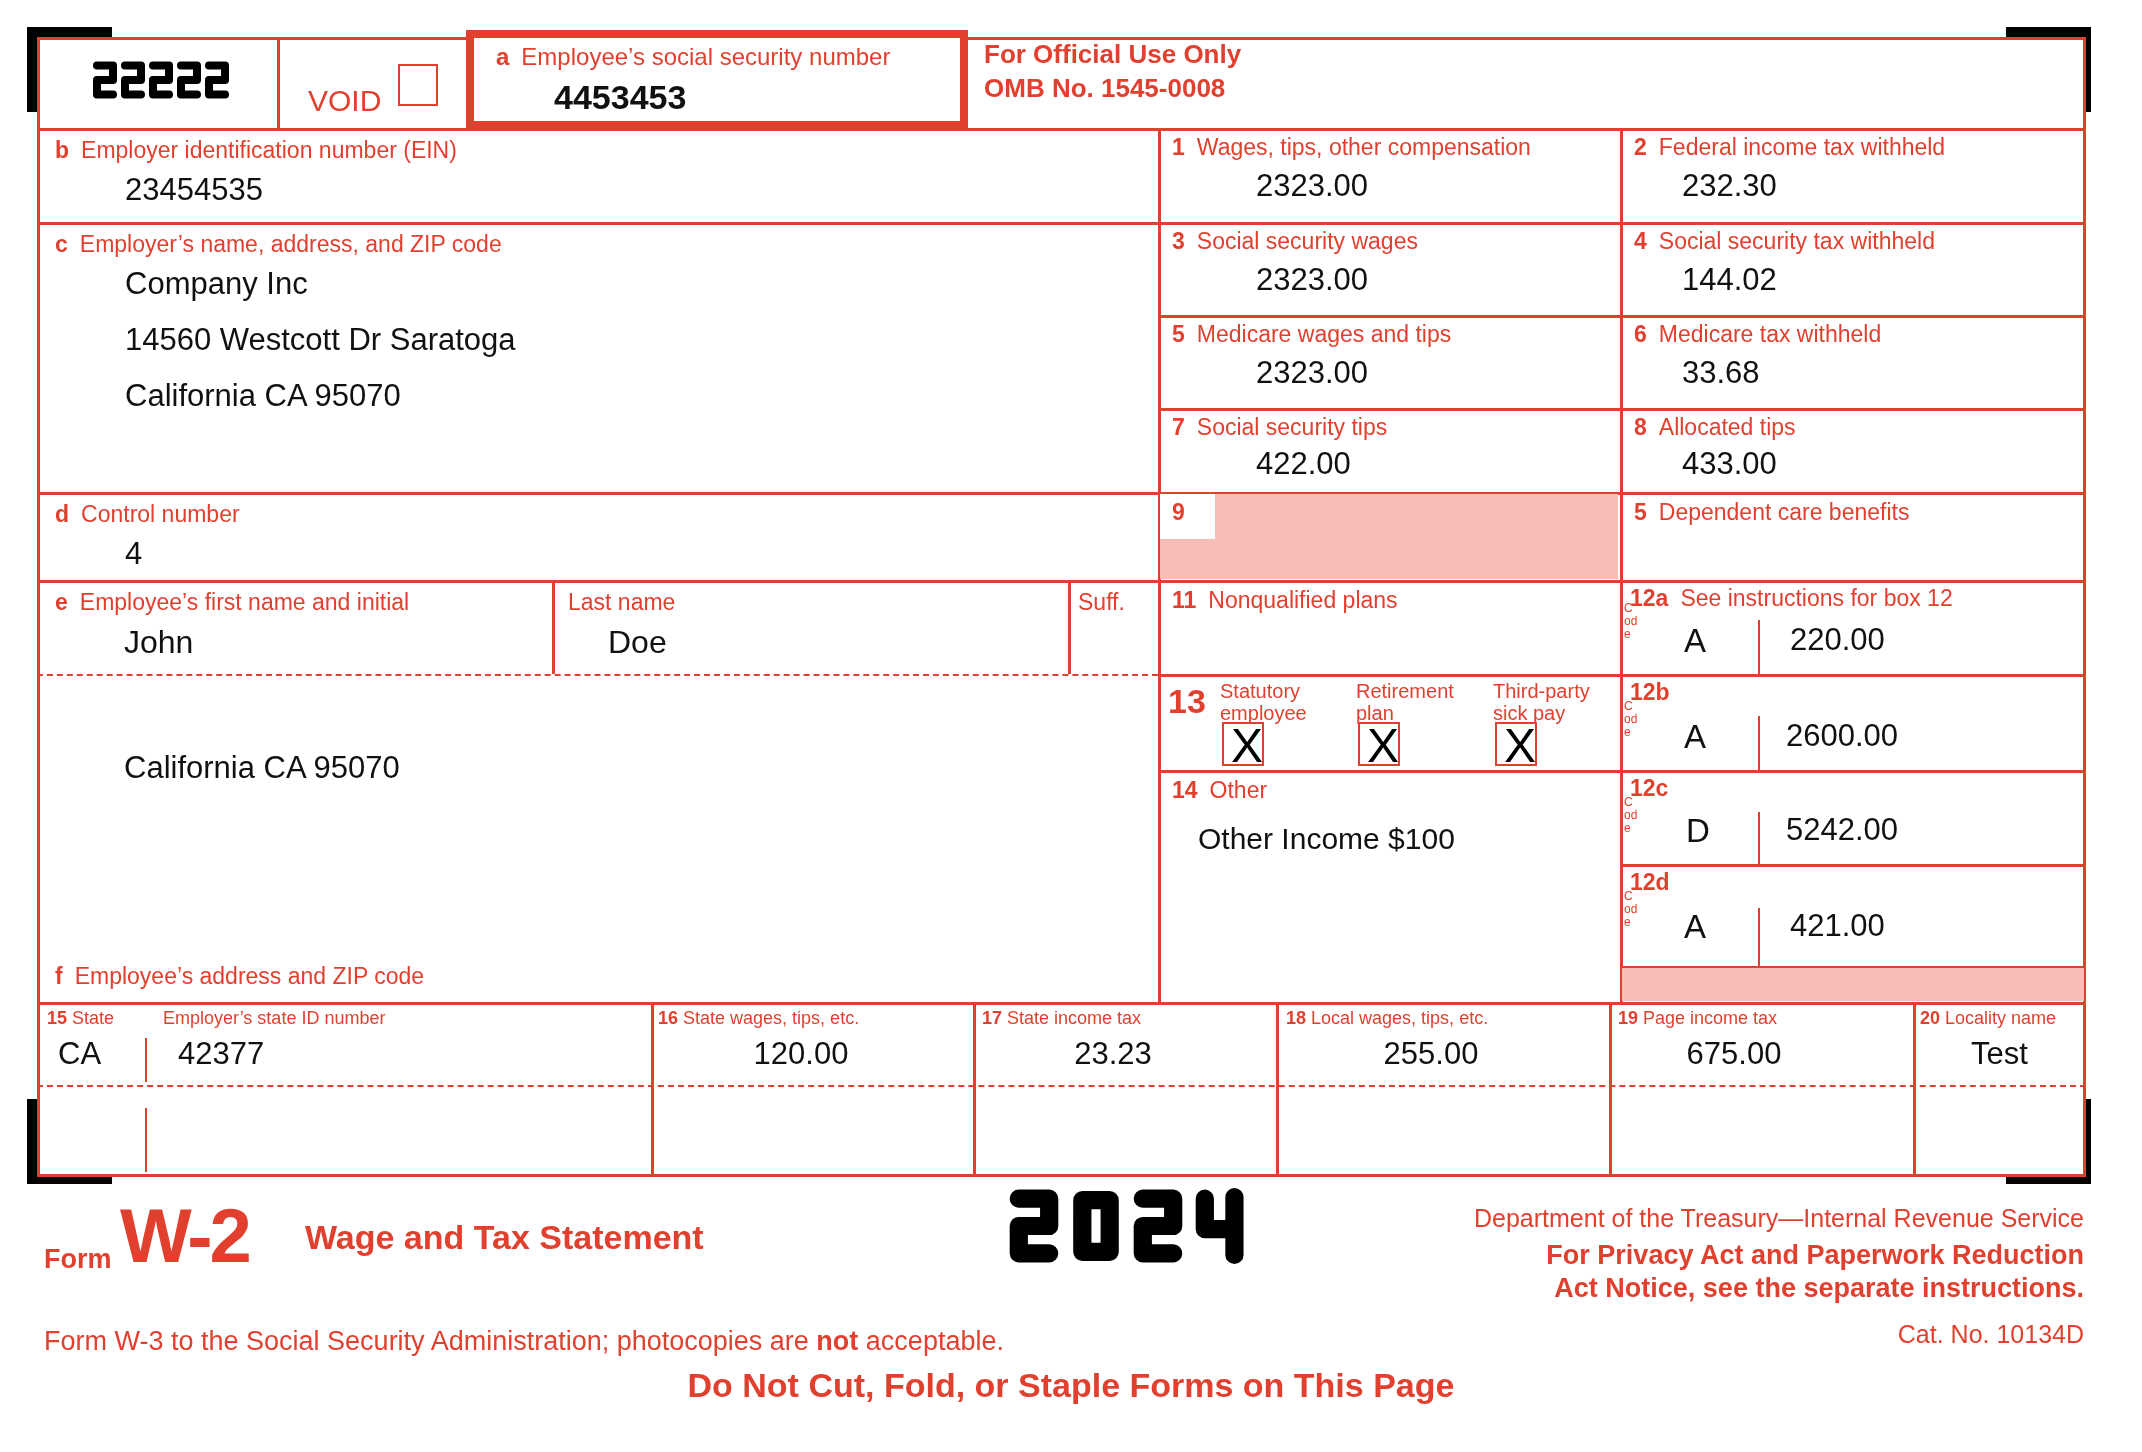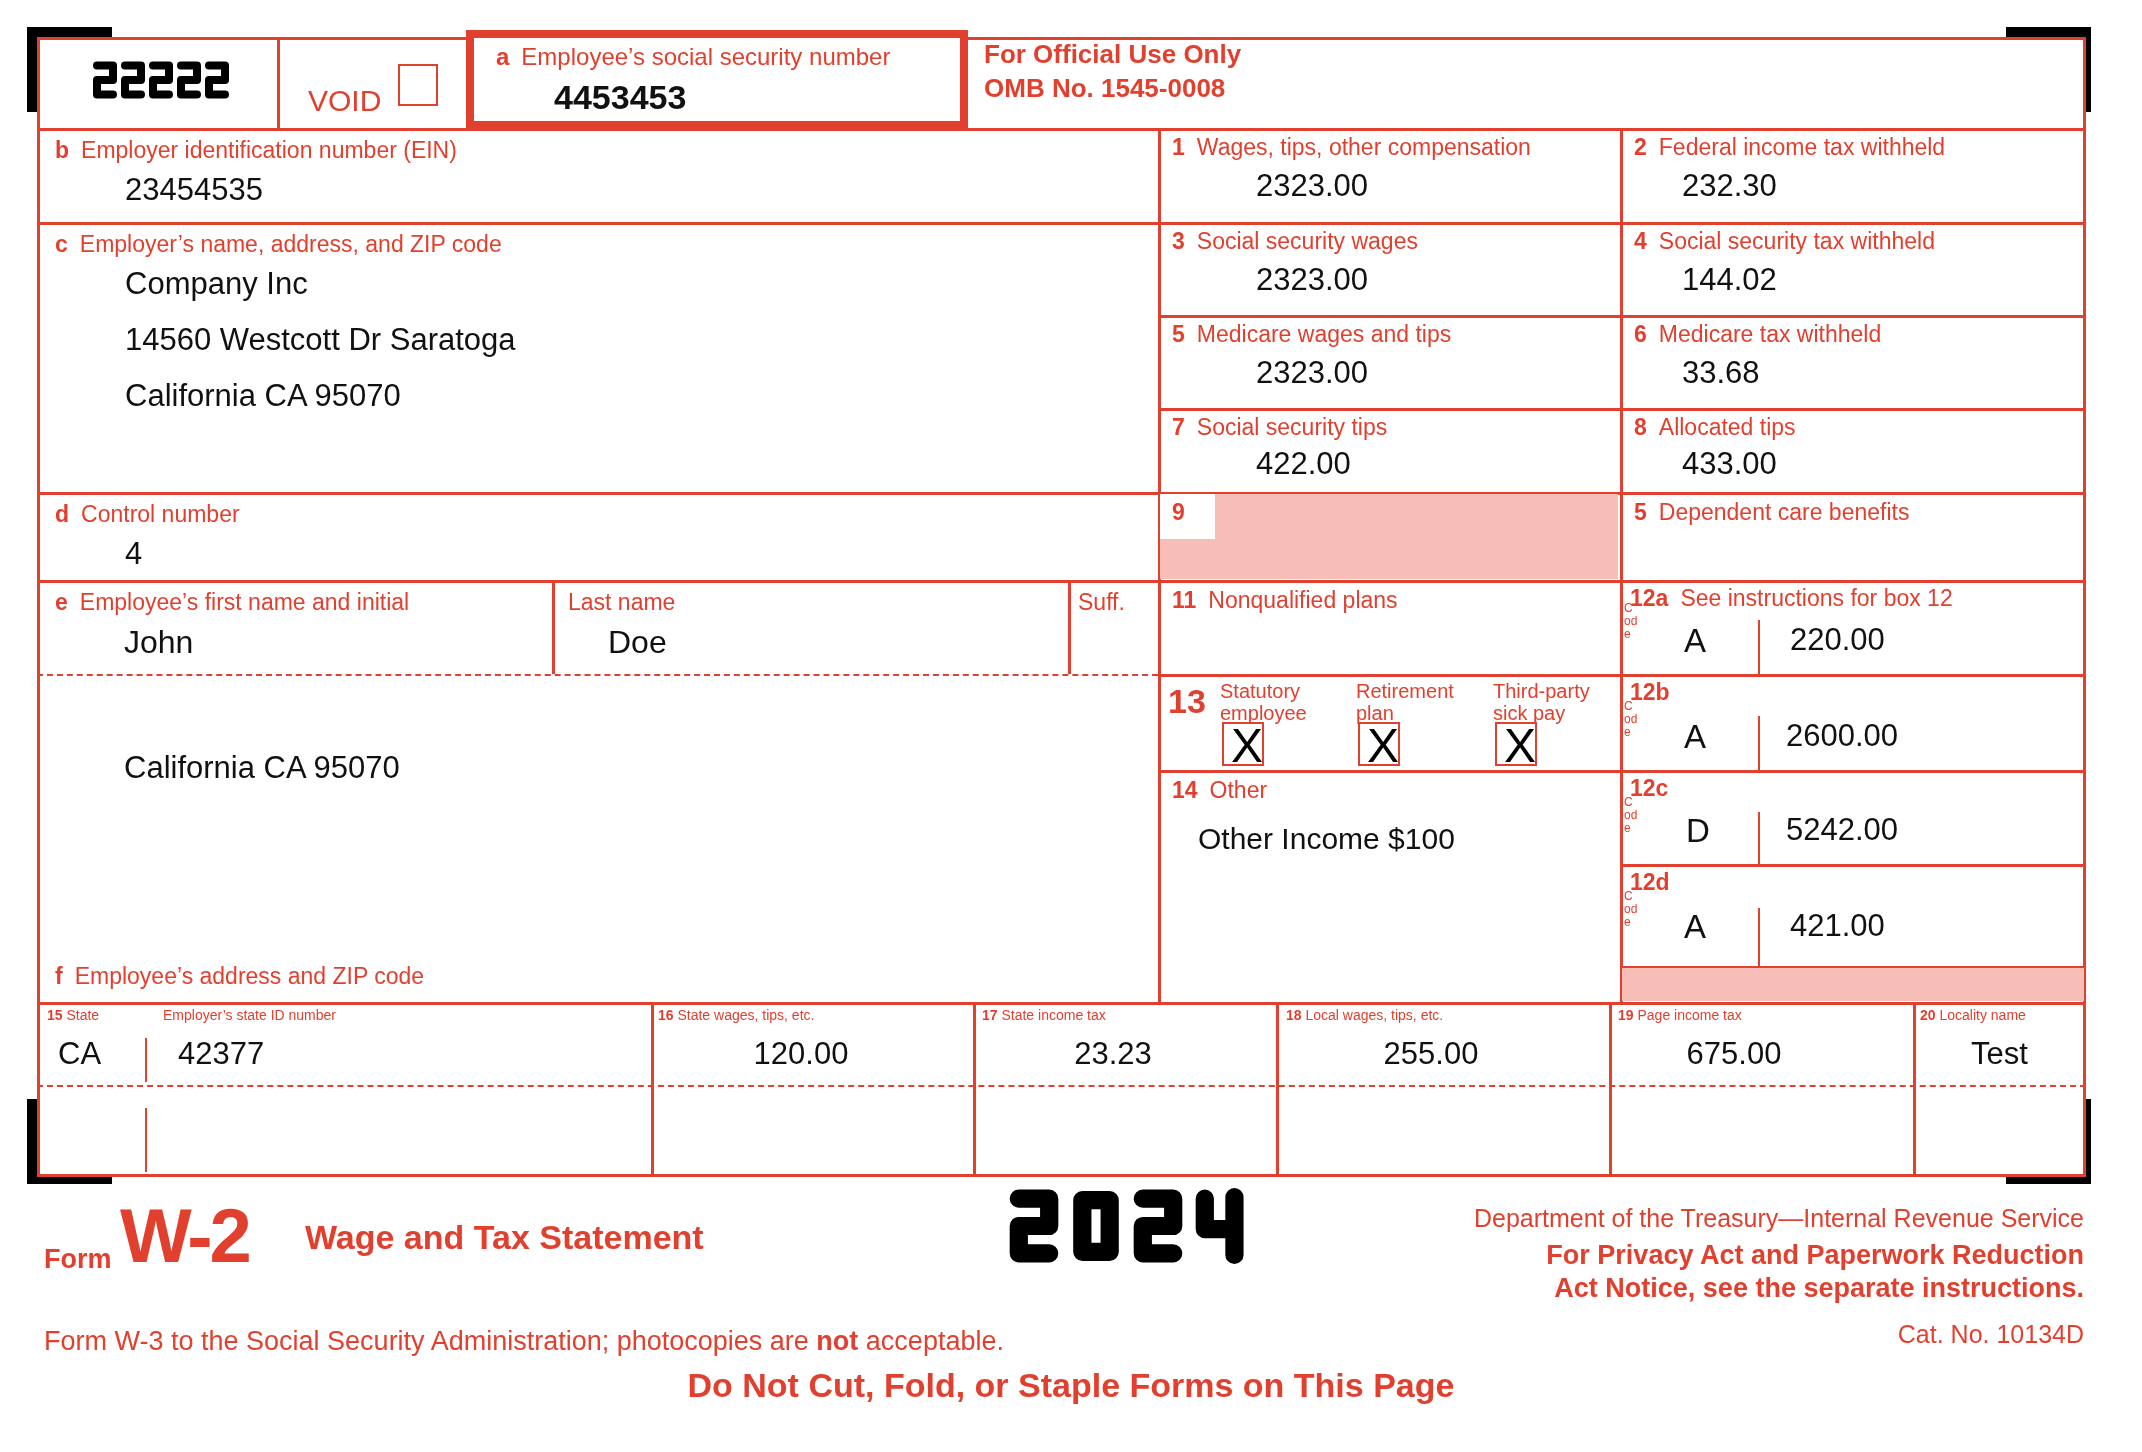--- a/index.html
+++ b/index.html
@@ -17,21 +17,21 @@
   
   .corner{position:absolute;width:85px;height:85px;border:0 solid #000;box-sizing:border-box;}
   .c-tl{left:27px;top:27px;border-left-width:11px;border-top-width:11px;}
   .c-tr{left:2006px;top:27px;border-right-width:11px;border-top-width:11px;}
   .c-bl{left:27px;top:1099px;border-left-width:11px;border-bottom-width:11px;}
   .c-br{left:2006px;top:1099px;border-right-width:11px;border-bottom-width:11px;}
   
   .lbl{position:absolute;color:var(--red);font-size:23px;line-height:1.12;white-space:nowrap;}
   .lbl b{font-weight:bold;}
   .lbl .pre{font-weight:bold;margin-right:12px;}
-  .sm{font-size:14px;}
+  .sm{font-size:18px;}
   .val{position:absolute;color:var(--ink);font-size:31px;white-space:nowrap;}
   .bigval{font-size:34px;font-weight:bold;}
   .ssn-box{position:absolute;left:466px;top:30px;width:502px;height:99px;
            border:8px solid var(--red);box-sizing:border-box;background:#fff;}
   .chk{position:absolute;width:40px;height:42px;border:2.5px solid var(--red);
        box-sizing:border-box;}
   .xmark{position:absolute;color:#000;font-size:48px;line-height:44px;font-weight:400;}
   .codecol{position:absolute;width:14px;color:var(--red);font-size:12px;line-height:13px;
            word-break:break-all;font-weight:400;}
   .center{text-align:center;}

